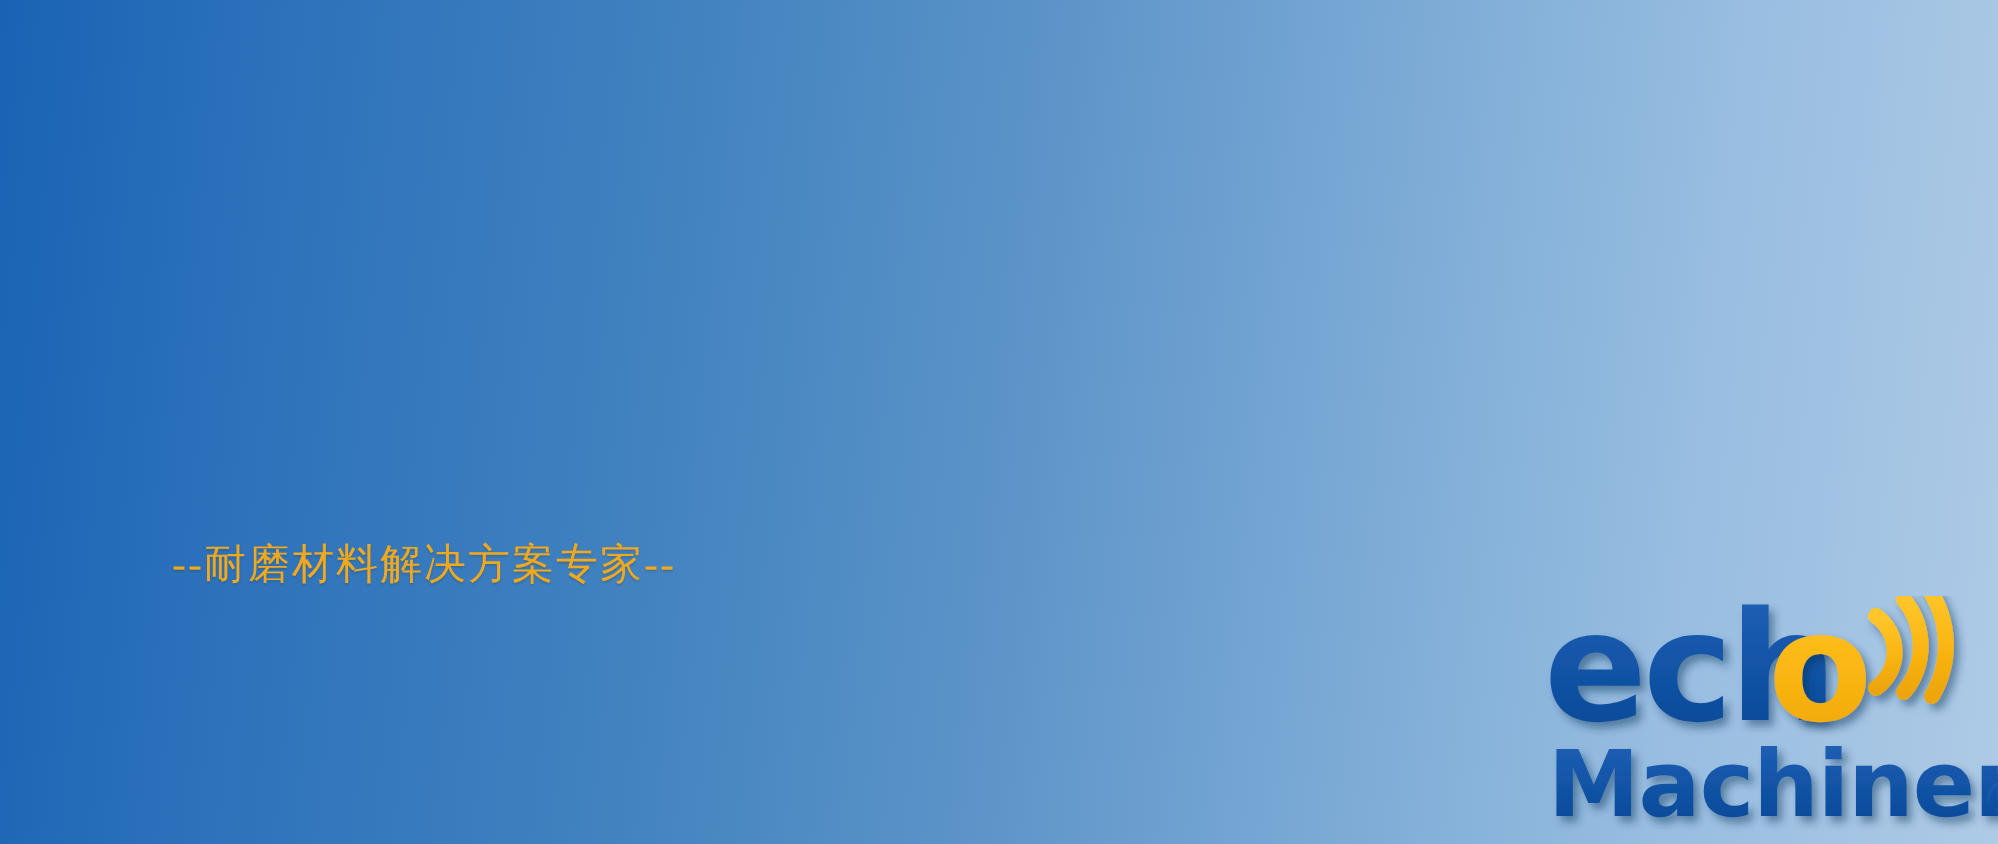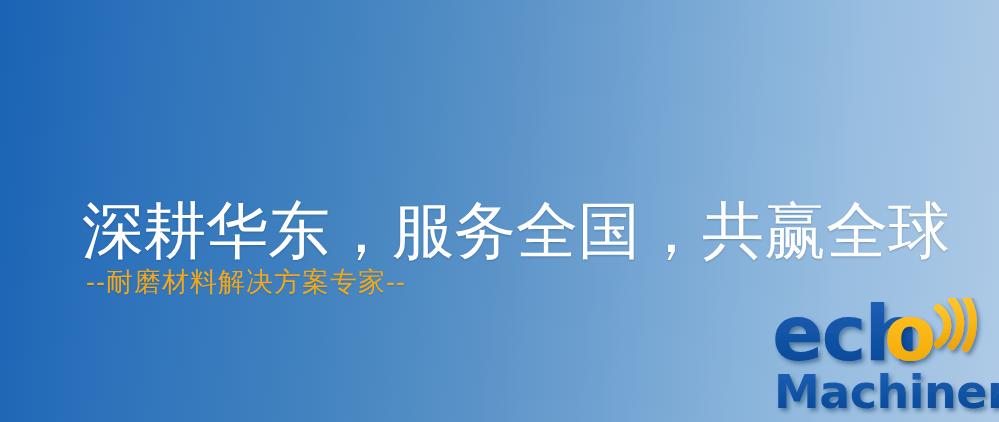--- a/index.html
+++ b/index.html
@@ -41,22 +41,22 @@
     white-space: nowrap;
     text-shadow: 0 1px 2px rgba(10, 45, 90, 0.28);
   }
 
   
   #subtitle {
     position: absolute;
     left: 86px;
     top: 265px;
     color: #f0a81e;
-    font-family: Liberation Sans, sans-serif;
-    font-size: 27px;
+    font-family: Liberation Serif, serif;
+    font-size: 21px;
     line-height: 34px;
     font-weight: 400;
     letter-spacing: 1px;
     white-space: nowrap;
     text-shadow: 0 1px 1px rgba(60, 40, 0, 0.18);
   }
 
   
   #logo {
     position: absolute;
@@ -65,21 +65,20 @@
     width: 248px;
     height: 120px;
   }
   #logo svg { display: block; }
 </style>
 </head>
 <body>
 
 <div id="banner">
 
-  <h1 id="headline">深耕华东，服务全国，共赢全球</h1>
 
   <div id="subtitle">--耐磨材料解决方案专家--</div>
 
   <div id="logo">
     <svg width="248" height="120" viewBox="0 0 248 120" xmlns="http://www.w3.org/2000/svg">
       <defs>
         <filter id="dshadow" x="-30%" y="-30%" width="180%" height="180%">
           <feDropShadow dx="2.5" dy="3" stdDeviation="2.2" flood-color="#0b2a52" flood-opacity="0.45"></feDropShadow>
         </filter>
         <linearGradient id="blueGrad" x1="0" y1="0" x2="0" y2="1">

